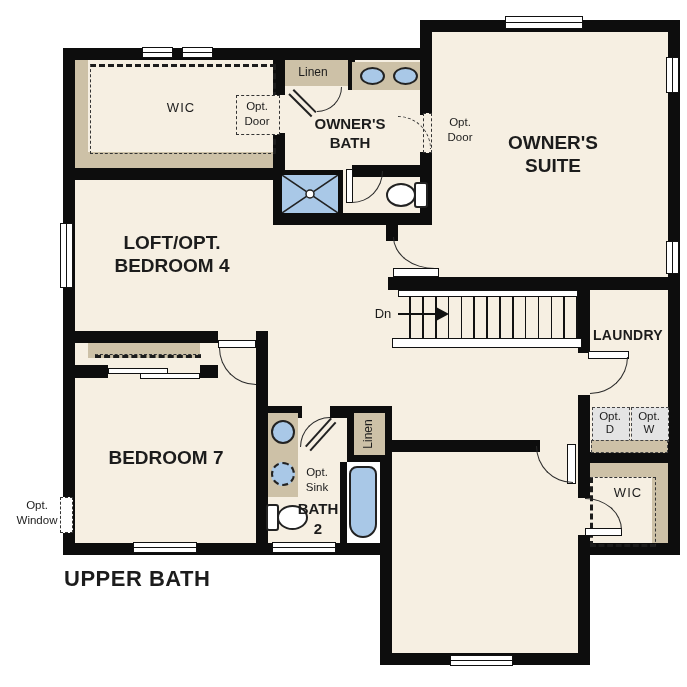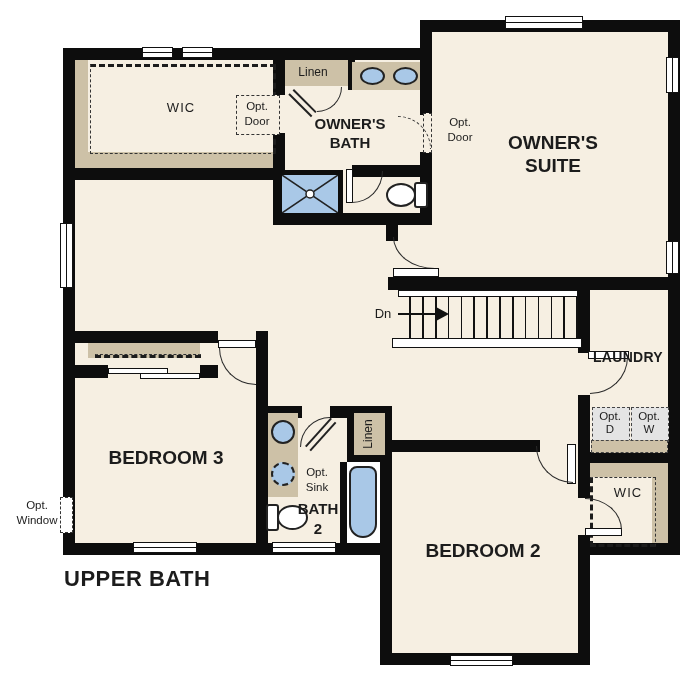--- a/index.html
+++ b/index.html
@@ -157,30 +157,31 @@
   <div class="lbl rm" style="left:181px;top:108px;">WIC</div>
   <div class="lbl sml" style="left:257px;top:114px;">Opt.
 Door</div>
   <div class="lbl sml" style="left:313px;top:73px;font-size:12px;">Linen</div>
   <div class="lbl med" style="left:350px;top:134px;">OWNER'S
 BATH</div>
   <div class="lbl sml" style="left:460px;top:130px;">Opt.
 Door</div>
   <div class="lbl big" style="left:553px;top:155px;">OWNER'S
 SUITE</div>
+  <div class="lbl big" style="left:172px;top:255px;">LOFT/OPT.
+BEDROOM 4</div>
   <div class="lbl" style="left:383px;top:314px;font-size:13px;">Dn</div>
-  <div class="lbl med" style="left:628px;top:336px;font-size:14px;letter-spacing:.3px;margin-top:22px;">LAUNDRY</div>
+  <div class="lbl med" style="left:628px;top:336px;font-size:14px;letter-spacing:.3px;">LAUNDRY</div>
   <div class="lbl sml" style="left:610px;top:423px;line-height:1.15;">Opt.
 D</div>
   <div class="lbl sml" style="left:649px;top:423px;line-height:1.15;">Opt.
 W</div>
-  <div class="lbl big" style="left:166px;top:458px;">BEDROOM 3</div>
+  <div class="lbl big" style="left:166px;top:458px;">BEDROOM 7</div>
   <div class="lbl sml" style="left:37px;top:513px;">Opt.
 Window</div>
   <div class="lbl sml" style="left:317px;top:480px;">Opt.
 Sink</div>
   <div class="lbl med" style="left:318px;top:518px;line-height:1.3;">BATH
 2</div>
   <div class="lbl sml" style="left:369px;top:434px;transform:translate(-50%,-50%) rotate(-90deg);font-size:12px;">Linen</div>
   <div class="lbl rm" style="left:628px;top:493px;">WIC</div>
-  <div class="lbl big" style="left:483px;top:551px;">BEDROOM 2</div>
   <div class="abs" style="left:64px;top:566px;font-weight:bold;font-size:22px;letter-spacing:.5px;">UPPER BATH</div>
 </div>
 
 </body></html>

